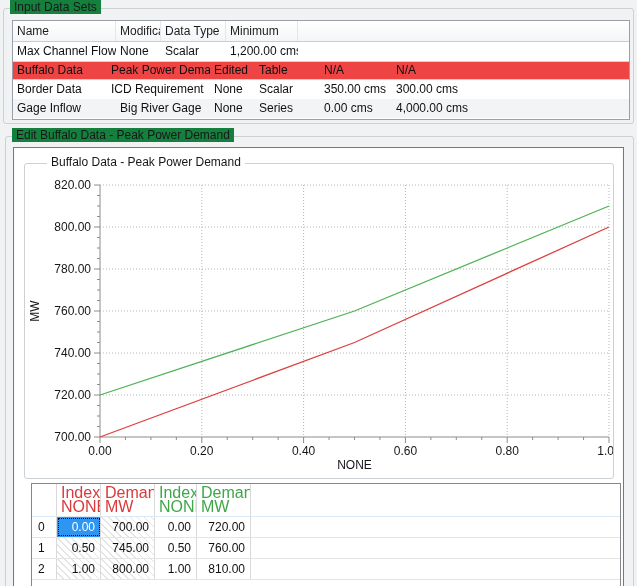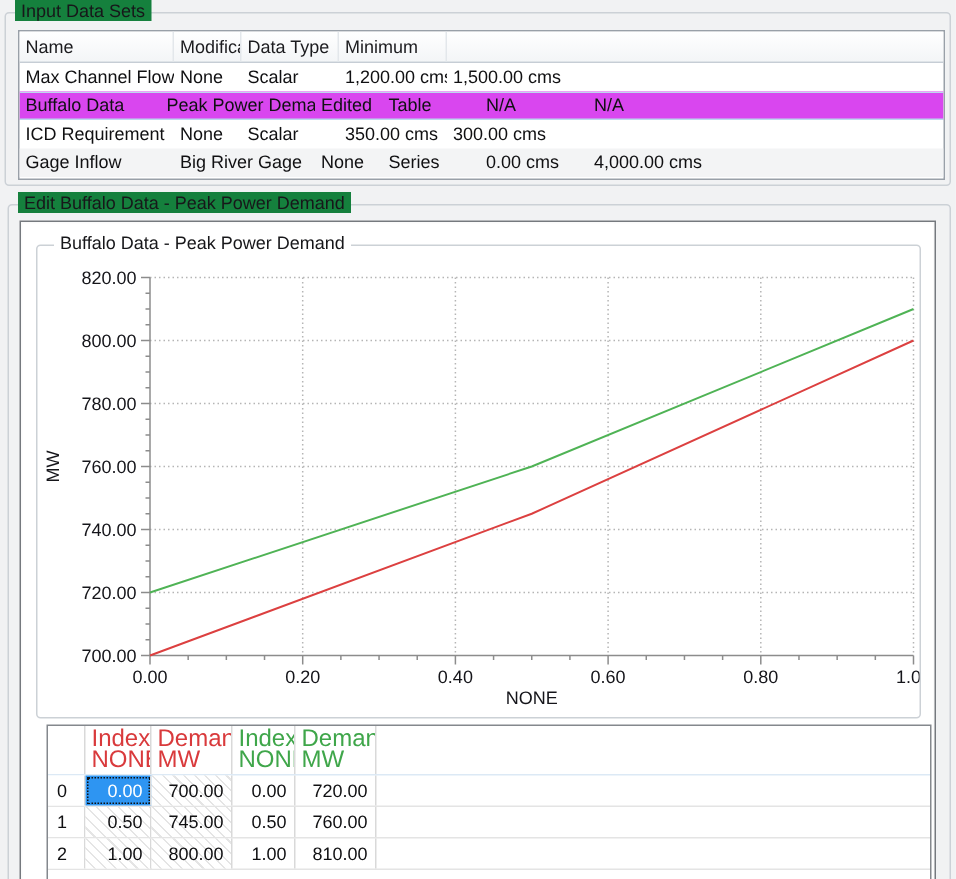--- a/index.html
+++ b/index.html
@@ -11,31 +11,31 @@
 
   
   #input-table{position:absolute;left:12px;top:20px;width:618px;height:100px;background:#fff;
                border:1px solid #99a0a8;overflow:hidden}
   .t1-header{display:flex;height:21px;background:linear-gradient(#ffffff,#f3f5f7);border-bottom:1px solid #c6cdd5}
   .t1-h{position:relative;padding:3px 0 0 4px;border-right:1px solid #e3e7eb;white-space:nowrap;overflow:hidden;color:#1c1c1f}
   .sort-arrow{position:absolute;top:2px;left:48px;width:0;height:0;
               border-left:4px solid transparent;border-right:4px solid transparent;border-top:4px solid #9fb4ca}
   .t1-row{display:flex;height:19px;line-height:19px}
   .t1-row.alt{background:#f3f4f5}
-  .t1-row.selected{background:#d946ef;box-shadow:inset 0 1px 0 #bcd8ee, inset 0 -1px 0 #bcd8ee}
+  .t1-row.selected{background:#ef4444;box-shadow:inset 0 1px 0 #bcd8ee, inset 0 -1px 0 #bcd8ee}
   .t1-c{padding-left:4px;white-space:nowrap;overflow:hidden;color:#101012}
   .w0{width:94px;flex:none}.w1{width:103px;flex:none}.w2{width:45px;flex:none}
   .w3{width:65px;flex:none}.w4{width:72px;flex:none}.w5{flex:1}
 
   
   #edit-groupbox{left:5px;top:136px;width:629px;height:470px}
   #edit-panel{position:absolute;left:13px;top:147px;width:611px;height:450px;background:#fff;
               border:1px solid #75797e;box-shadow:inset 0 0 0 1px #fbfbfb}
   #chart-groupbox{left:24px;top:163px;width:590px;height:316px;background:#fff}
-  #chart-groupbox .gb-title{background:#fff;left:11px}
+  #chart-groupbox .gb-title{background:#fff;left:22px}
   #chart-svg{position:absolute;left:0;top:0}
   .grid{stroke:#b5b5b5;stroke-width:1;stroke-dasharray:1 2}
   .axis{stroke:#8c8c8c;stroke-width:1}
   .ticklabel{font-family:"Liberation Sans",sans-serif;font-size:12px;fill:#15151a}
   .axistitle{font-family:"Liberation Sans",sans-serif;font-size:12px;fill:#15151a}
 
   
   #edit-table{position:absolute;left:31px;top:483px;width:590px;height:110px;background:#fff;
               border:1px solid #84888d;overflow:hidden}
   .t2-row{display:flex;height:21px;border-bottom:1px solid #e4e4e4}
@@ -67,31 +67,31 @@
         <div class="t1-h w2">Modifica</div>
         <div class="t1-h w3">Data Type</div>
         <div class="t1-h w4">Minimum</div>
       </div>
     <div id="input-table-body">
         <div class="t1-row">
           <div class="t1-c w1">Max Channel Flow</div>
           <div class="t1-c w2">None</div>
           <div class="t1-c w3">Scalar</div>
           <div class="t1-c w4">1,200.00 cms</div>
-          <div class="t1-c w5">1,500.00 cms</div>
         </div>
         <div class="t1-row selected">
           <div class="t1-c w0">Buffalo Data</div>
           <div class="t1-c w1">Peak Power Demand</div>
           <div class="t1-c w2">Edited</div>
           <div class="t1-c w3">Table</div>
           <div class="t1-c w4">N/A</div>
           <div class="t1-c w5">N/A</div>
         </div>
         <div class="t1-row">
+          <div class="t1-c w0">Border Data</div>
           <div class="t1-c w1">ICD Requirement</div>
           <div class="t1-c w2">None</div>
           <div class="t1-c w3">Scalar</div>
           <div class="t1-c w4">350.00 cms</div>
           <div class="t1-c w5">300.00 cms</div>
         </div>
         <div class="t1-row alt">
           <div class="t1-c w1">Gage Inflow</div>
           <div class="t1-c w0">Big River Gage</div>
           <div class="t1-c w2">None</div>

